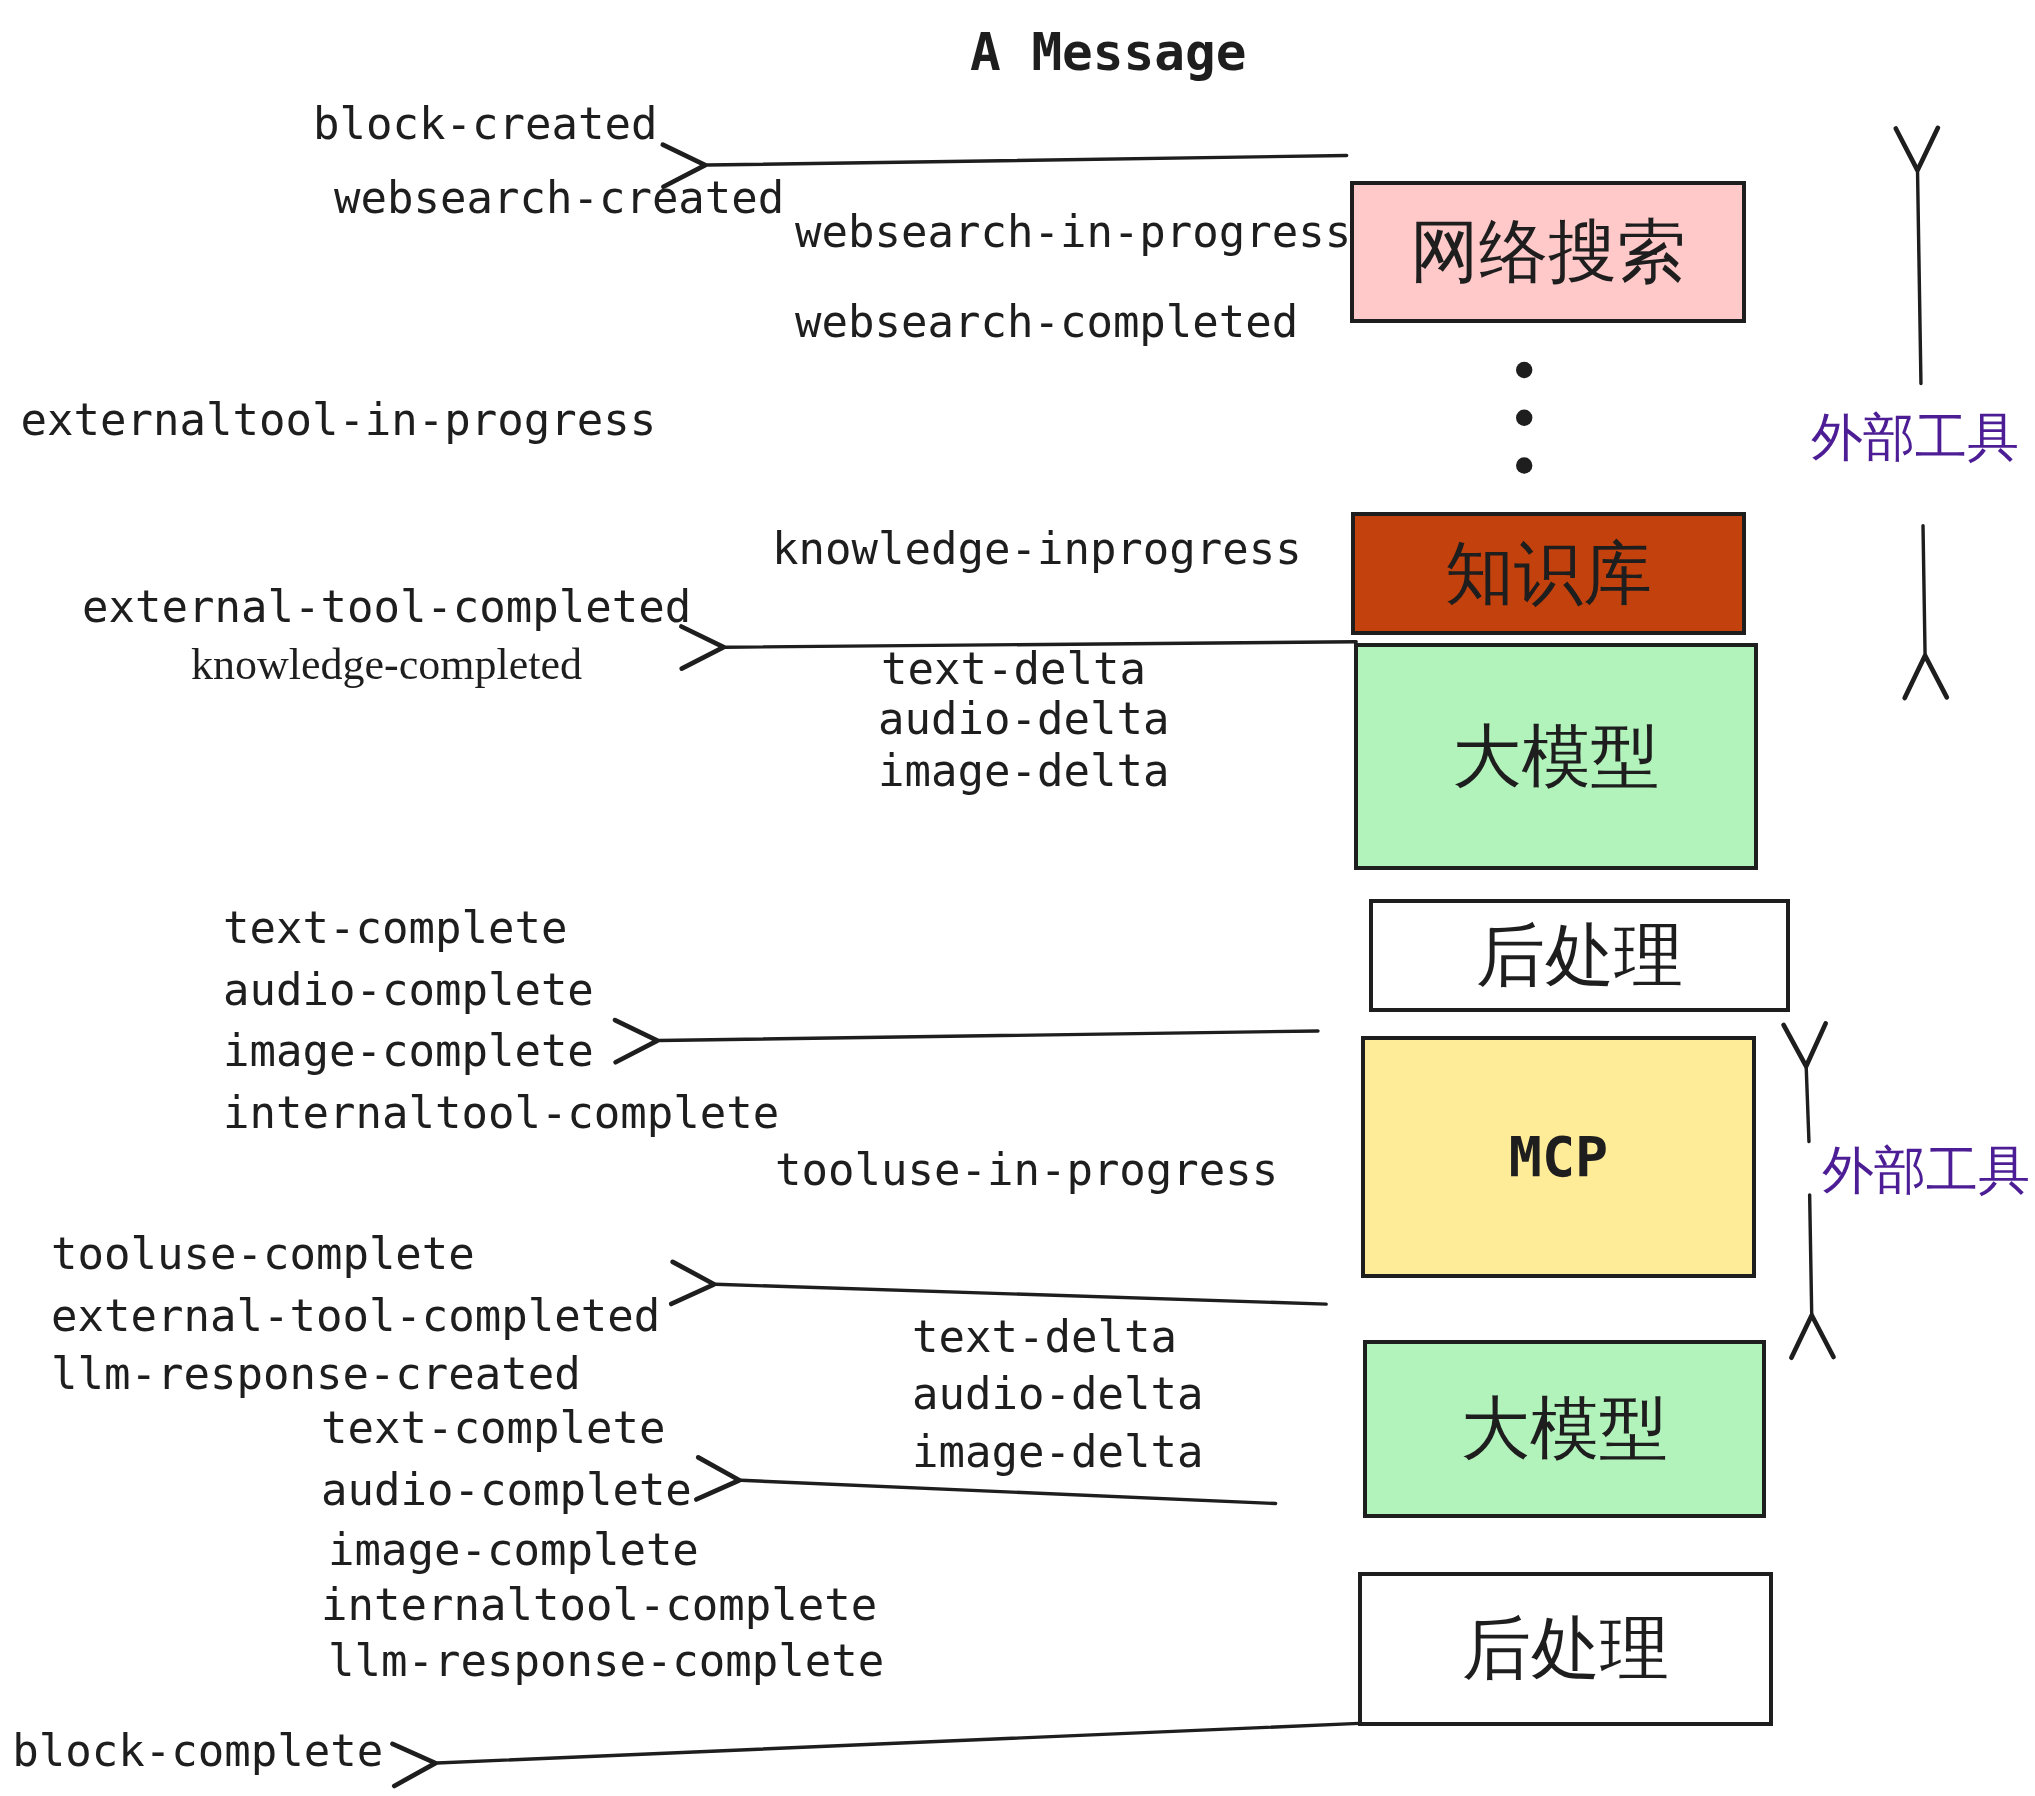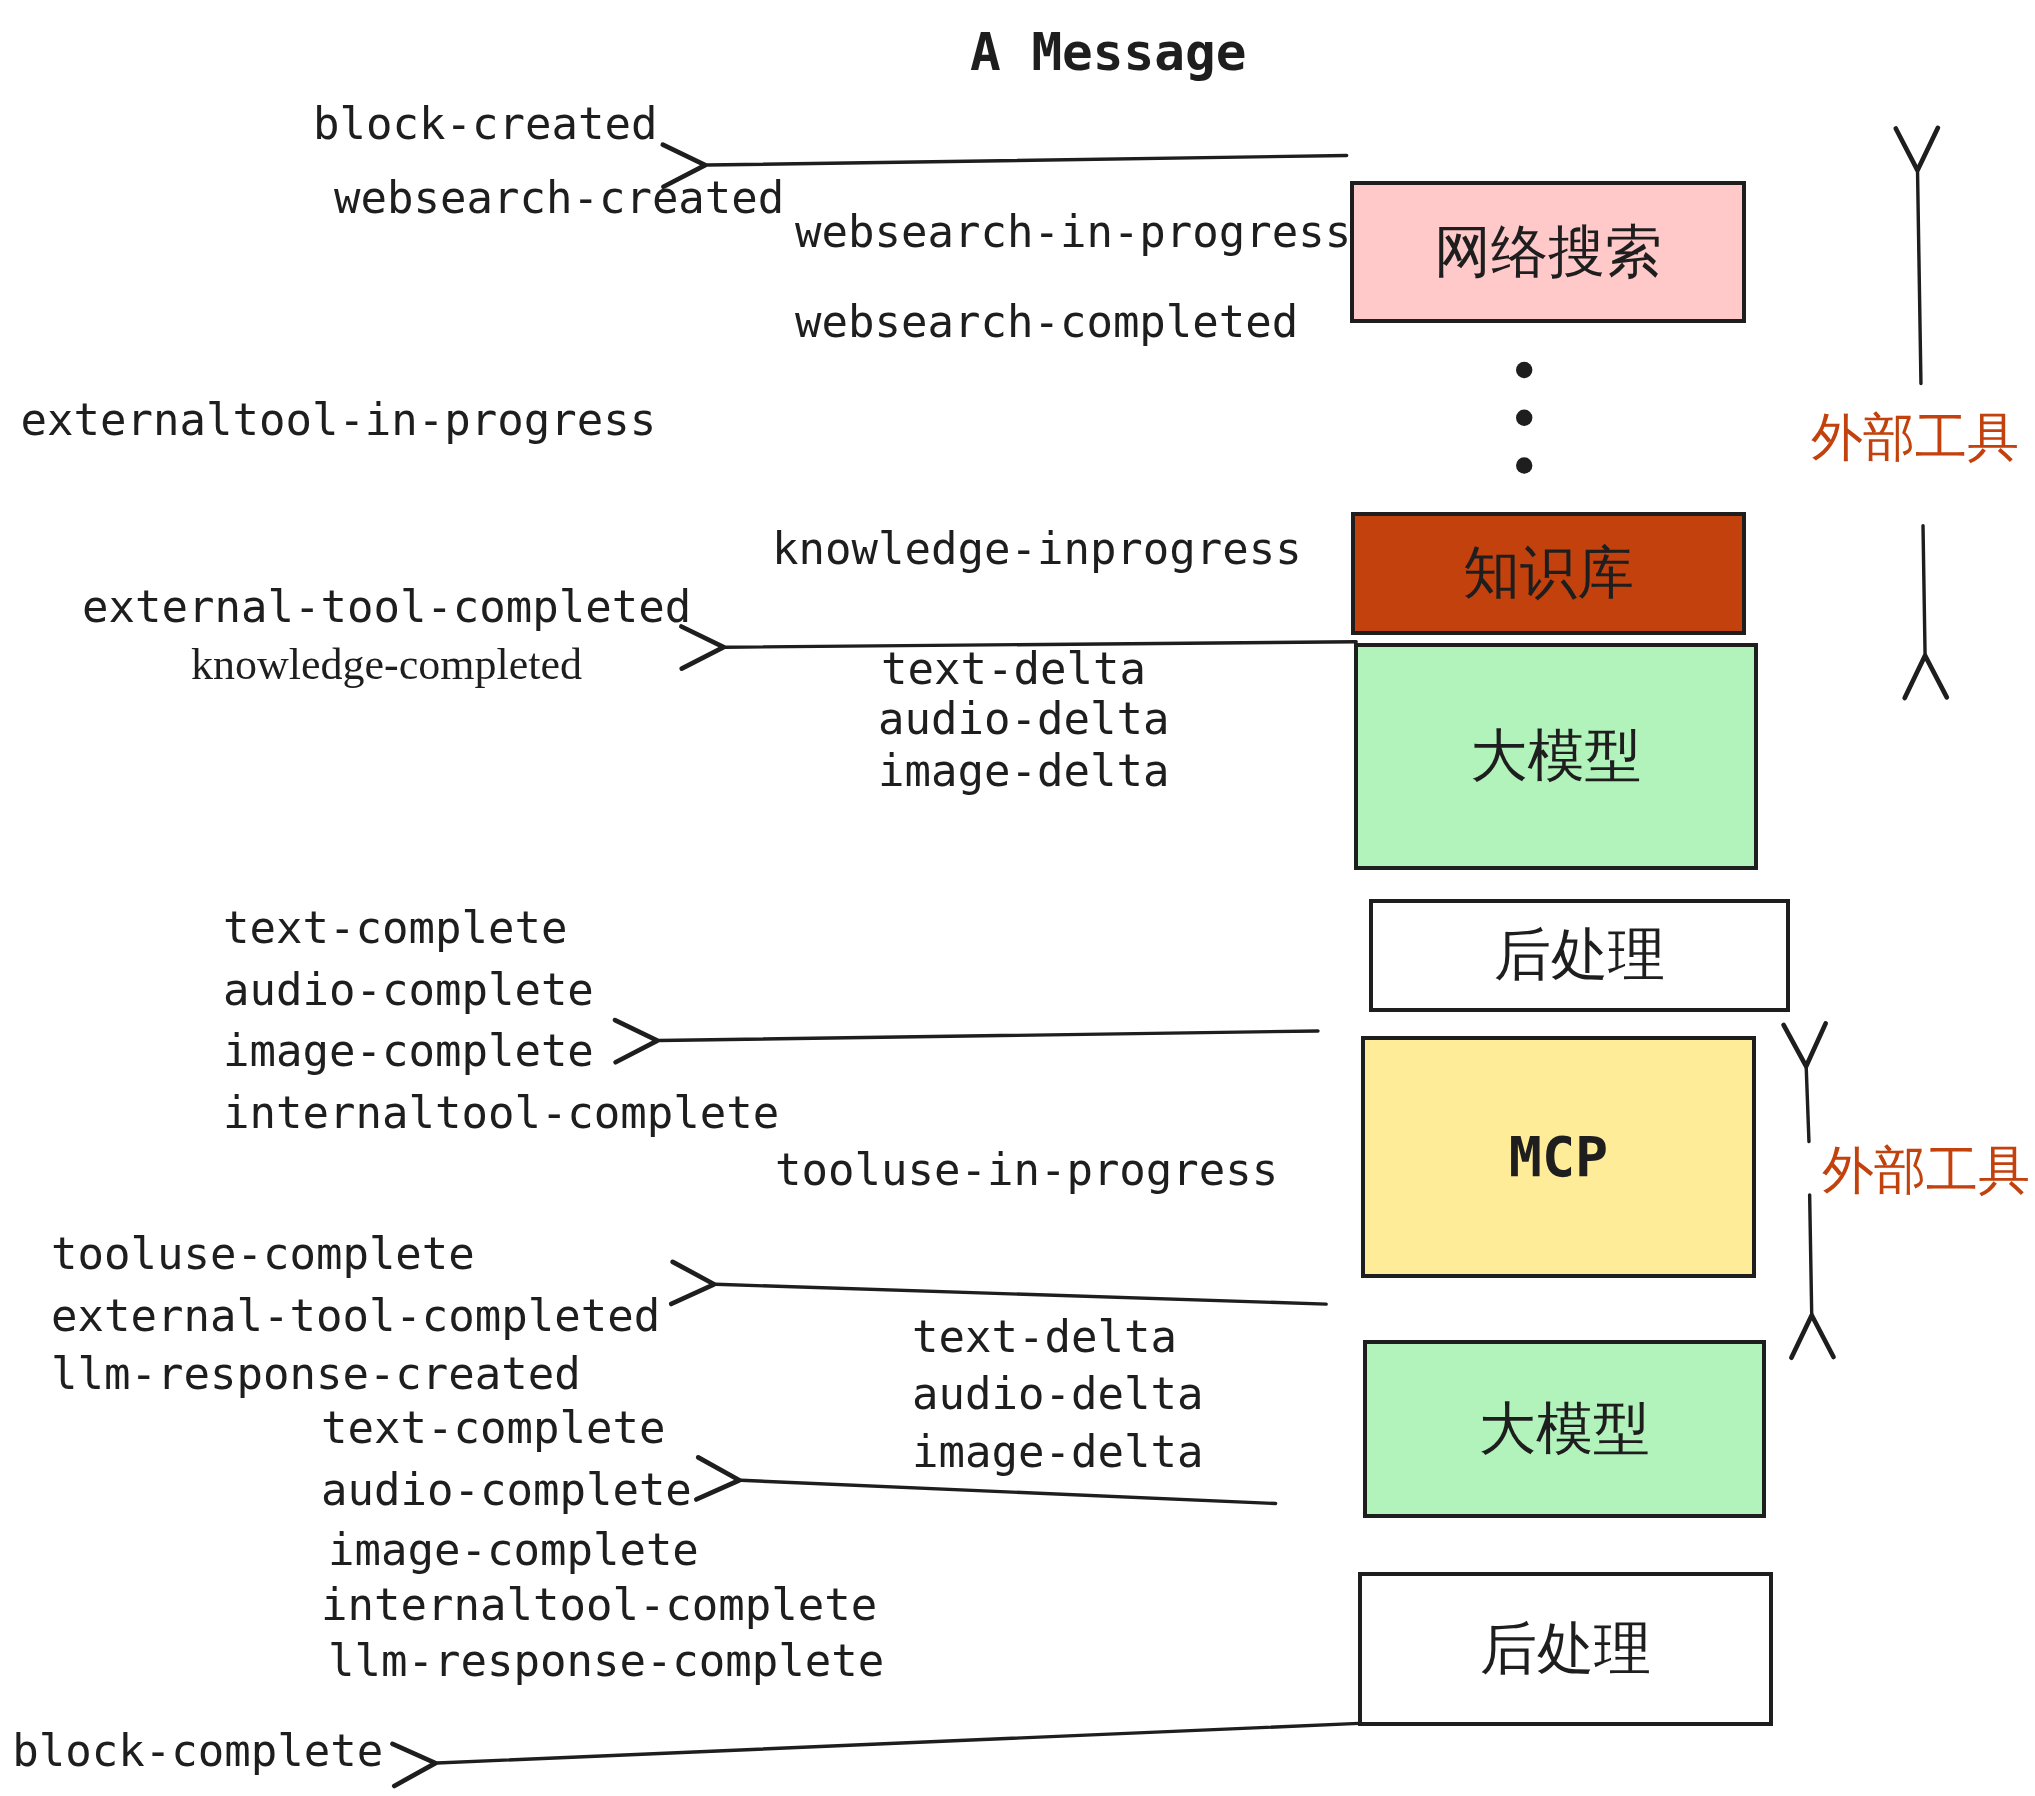--- a/index.html
+++ b/index.html
@@ -6,25 +6,25 @@
   body{width:2035px;height:1796px;position:relative;overflow:hidden;
        font-family:"DejaVu Sans Mono", monospace;color:#1e1e1e;}
   #canvas{position:absolute;left:0;top:8px;width:2035px;height:1796px;}
   #edges{position:absolute;left:0;top:0;width:2035px;height:1796px;pointer-events:none;}
   .title{position:absolute;font-size:51px;font-weight:600;white-space:nowrap;
          font-family:"DejaVu Sans Mono", monospace;}
   .ev{position:absolute;font-size:44px;line-height:1.05;white-space:nowrap;
       font-family:"DejaVu Sans Mono", monospace;color:#1e1e1e;}
   .box{position:absolute;border:4.1px solid #1e1e1e;box-sizing:border-box;
        display:flex;align-items:center;justify-content:center;}
-  .box .lbl{font-size:57px;font-family:Liberation Sans, sans-serif;
+  .box .lbl{font-size:69px;font-family:Liberation Sans, sans-serif;
        color:#1e1e1e;white-space:nowrap;}
   .box .lbl.mono{font-size:55px;font-family:"DejaVu Sans Mono",monospace;font-weight:600;}
   .side{position:absolute;font-size:52px;white-space:nowrap;
-        font-family:"DejaVu Sans","Liberation Sans",sans-serif;color:#c2410c;}
+        font-family:"DejaVu Sans","Liberation Sans",sans-serif;color:#4c1d95;}
 </style>
 </head>
 <body>
 
 <div id="canvas">
 
   <svg id="edges" viewBox="0 0 2980 2630" xmlns="http://www.w3.org/2000/svg">
     <defs>
       <marker id="ah" viewBox="0 0 70 70" refX="6" refY="35" markerWidth="16" markerHeight="16" orient="auto-start-reverse" markerUnits="strokeWidth">
         <path d="M62 8 L8 35 L62 62" fill="none" stroke="#1e1e1e" stroke-width="6" stroke-linecap="round" stroke-linejoin="round"></path>

